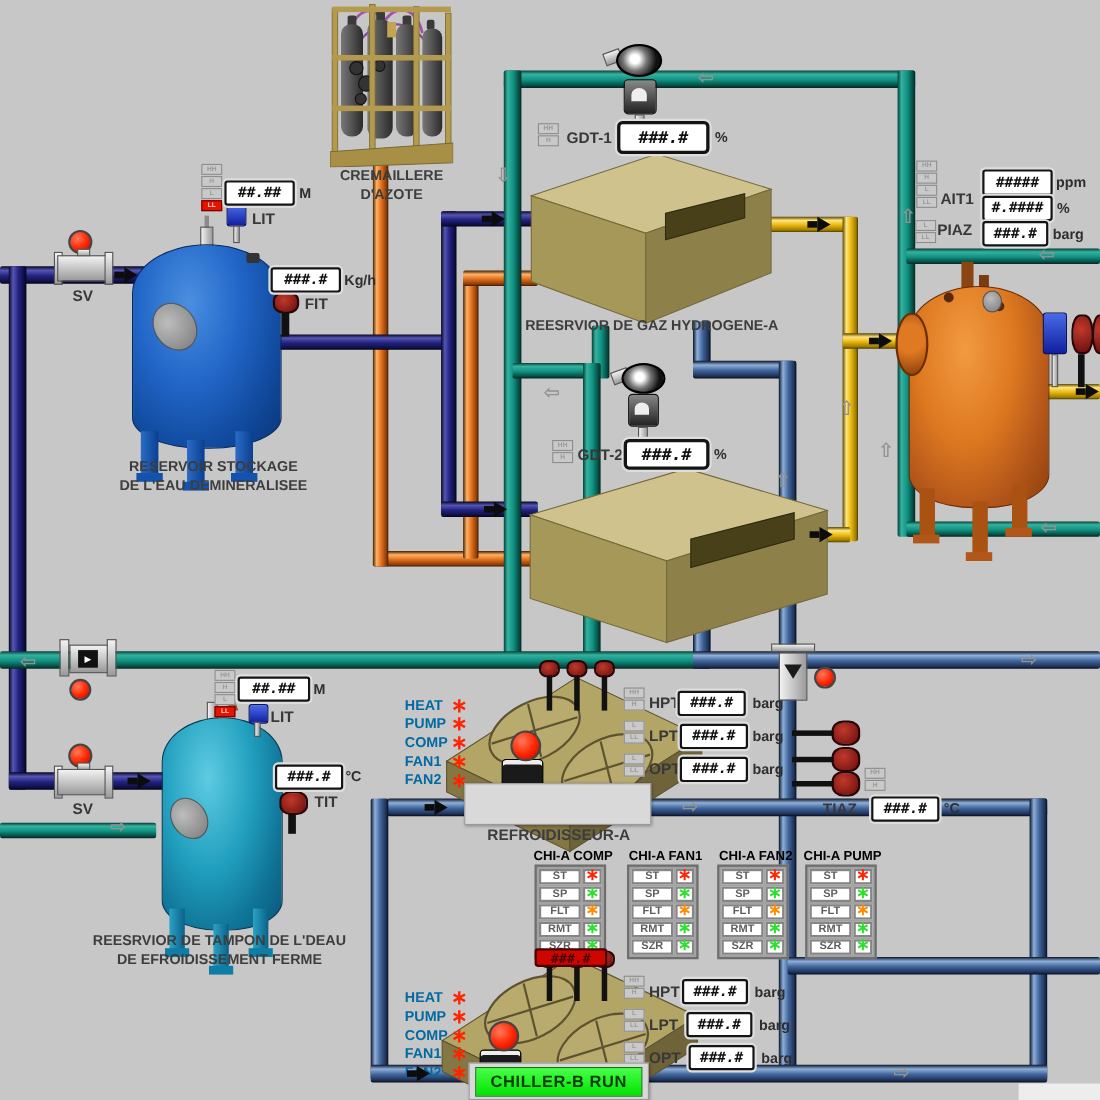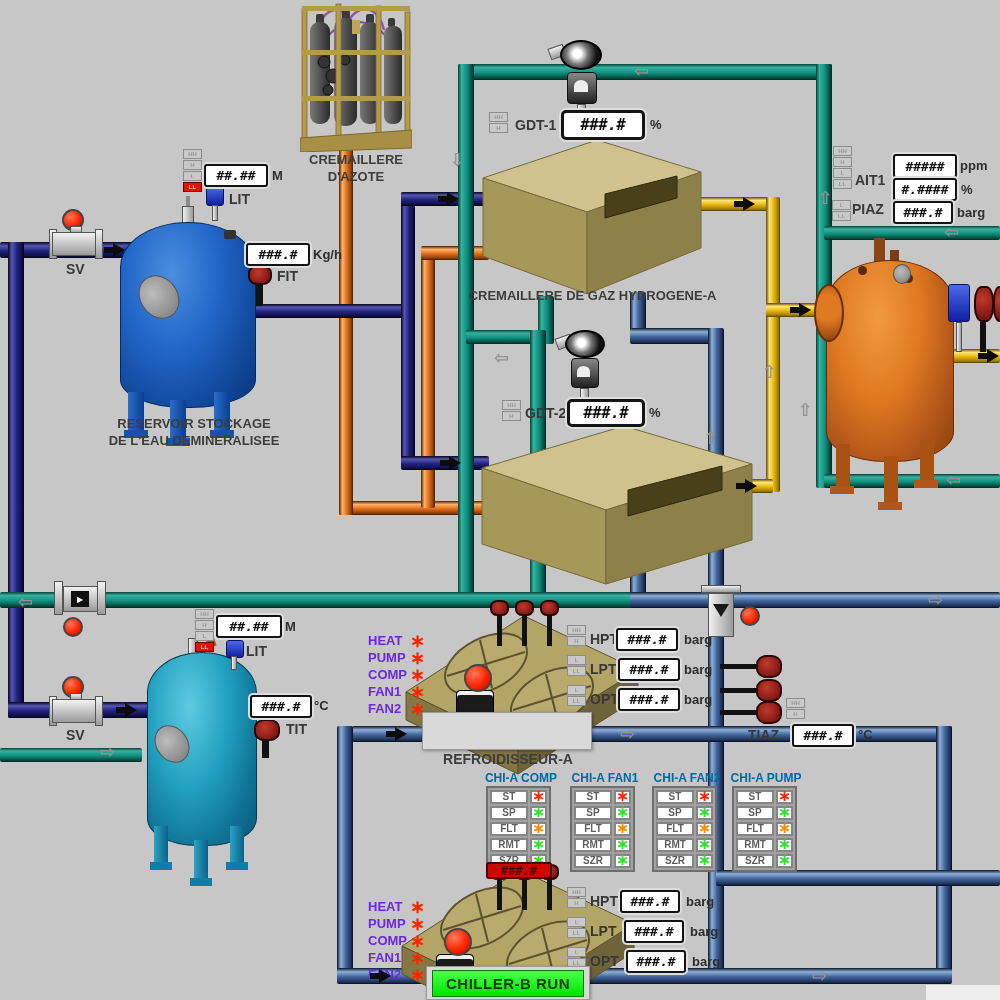--- a/index.html
+++ b/index.html
@@ -39,30 +39,30 @@
   .fa::after{content:"";position:absolute;left:9px;top:-4px;width:0;height:0;
       border-top:7px solid transparent;border-bottom:7px solid transparent;border-left:12px solid #0c0c0c;}
   .dot{border-radius:50%;border:2px solid #454545;
       background:radial-gradient(circle at 35% 32%,#ff7a5a,#ff2400 55%,#a80e00);}
   .grayblob{border-radius:50%;background:radial-gradient(circle at 40% 35%,#bdbdbd,#7a7a7a);border:1px solid #555;}
   
   .banner-frame{background:#d9d9d9;border:1px solid #9a9a9a;box-shadow:1px 1px 3px rgba(0,0,0,.35);}
   .banner{background:linear-gradient(180deg,#49ff49,#00e400);border:1px solid #0b7a0b;display:flex;
       align-items:center;justify-content:center;font-weight:700;font-size:15px;color:#083a08;letter-spacing:.5px;white-space:nowrap;}
   
-  .sttl{font-weight:700;font-size:12px;color:#0369a1;text-align:center;white-space:nowrap;}
+  .sttl{font-weight:700;font-size:12px;color:#000000;text-align:center;white-space:nowrap;}
   .stbl{background:#a2a2a2;border:2px solid #6e6e6e;padding:2px;display:flex;flex-direction:column;gap:2px;}
   .strow{position:static;display:flex;gap:2px;justify-content:flex-end;}
   .stc{position:static;background:#fff;border:2px solid #858585;height:14px;}
   .stc.l{width:38px;font-size:10px;font-weight:700;color:#5e5e5e;text-align:center;line-height:10px;}
   .stc.i{width:17px;text-align:center;font-size:15px;line-height:8px;font-weight:700;}
   
   .sig{display:flex;flex-direction:column;}
   .sigrow{position:static;display:flex;align-items:center;height:17px;}
-  .sigrow .t{position:static;width:42px;font-size:13px;font-weight:700;color:#6d28d9;}
+  .sigrow .t{position:static;width:42px;font-size:13px;font-weight:700;color:#0369a1;}
   .sigrow .s{position:static;color:#ff2400;font-size:18px;line-height:8px;font-weight:700;}
   .sensor-head{background:radial-gradient(circle at 40% 35%,#c0392b,#6a0d0d);border:2px solid #2a0505;border-radius:40%;}
   .metal{background:linear-gradient(180deg,#f2f2f2,#9a9a9a);border:1px solid #555;}
   .metalv{background:linear-gradient(90deg,#f2f2f2,#9a9a9a);border:1px solid #555;}
   .bluebox{background:linear-gradient(180deg,#4a6ae8,#101fa0);border:1px solid #0a1260;border-radius:3px;}
 </style>
 </head>
 <body>
 
 <div class="stage">
@@ -572,21 +572,25 @@
   <div class="banner" style="left:432px;top:970px;width:152px;height:27px">CHILLER-B RUN</div>
 
   <div class="lbl" style="left:296px;top:152px;width:120px">
     <div style="position:static">CREMAILLERE</div>
       <div style="position:static">D'AZOTE</div>
   </div>
   <div class="lbl" style="left:82px;top:416px;width:224px">
     <div style="position:static">RESERVOIR STOCKAGE</div>
       <div style="position:static">DE L'EAU DEMINERALISEE</div>
   </div>
-  <div class="lbl" style="left:450px;top:288px;width:285px">CREMAILLERE DE GAZ HYDROGENE-A</div>
+  <div class="lbl" style="left:450px;top:288px;width:285px">REESRVIOR DE GAZ HYDROGENE-A</div>
+  <div class="lbl" style="left:62px;top:847px;width:275px">
+    <div style="position:static">REESRVIOR DE TAMPON DE L'DEAU</div>
+      <div style="position:static">DE EFROIDISSEMENT FERME</div>
+  </div>
   <div class="lbl" style="left:424px;top:750px;width:168px;font-size:14px">REFROIDISSEUR-A</div>
 
   <div class="fa" style="left:104px;top:247px"></div>
   <div class="fa" style="left:438px;top:196px"></div>
   <div class="fa" style="left:440px;top:460px"></div>
   <div class="fa" style="left:734px;top:201px"></div>
   <div class="fa" style="left:736px;top:483px"></div>
   <div class="fa" style="left:790px;top:307px"></div>
   <div class="fa" style="left:978px;top:353px"></div>
   <div class="fa" style="left:116px;top:707px"></div>

